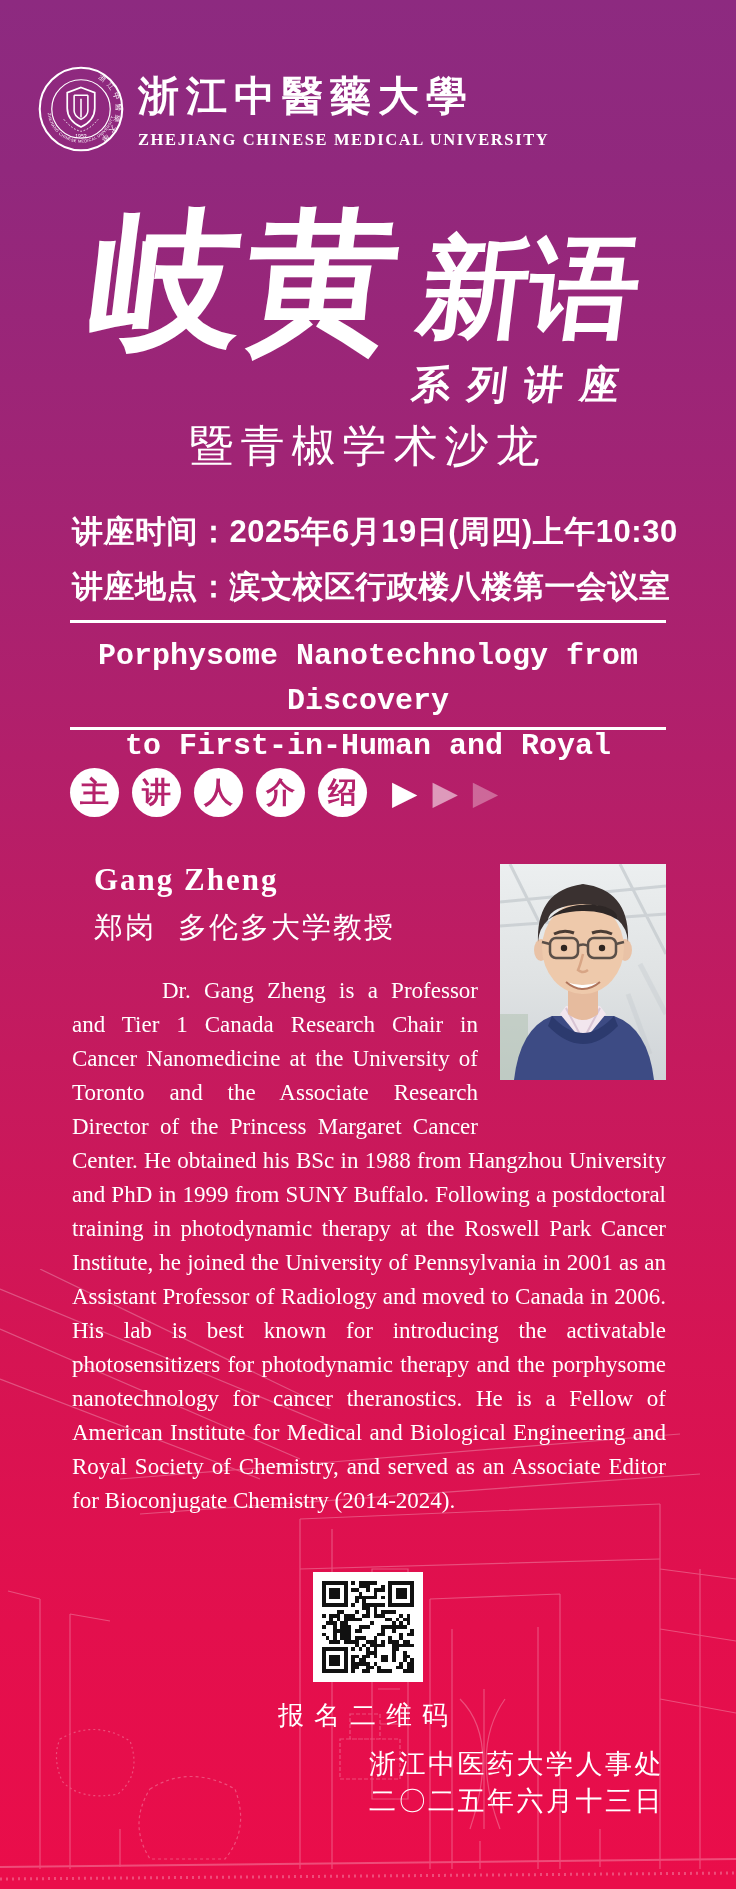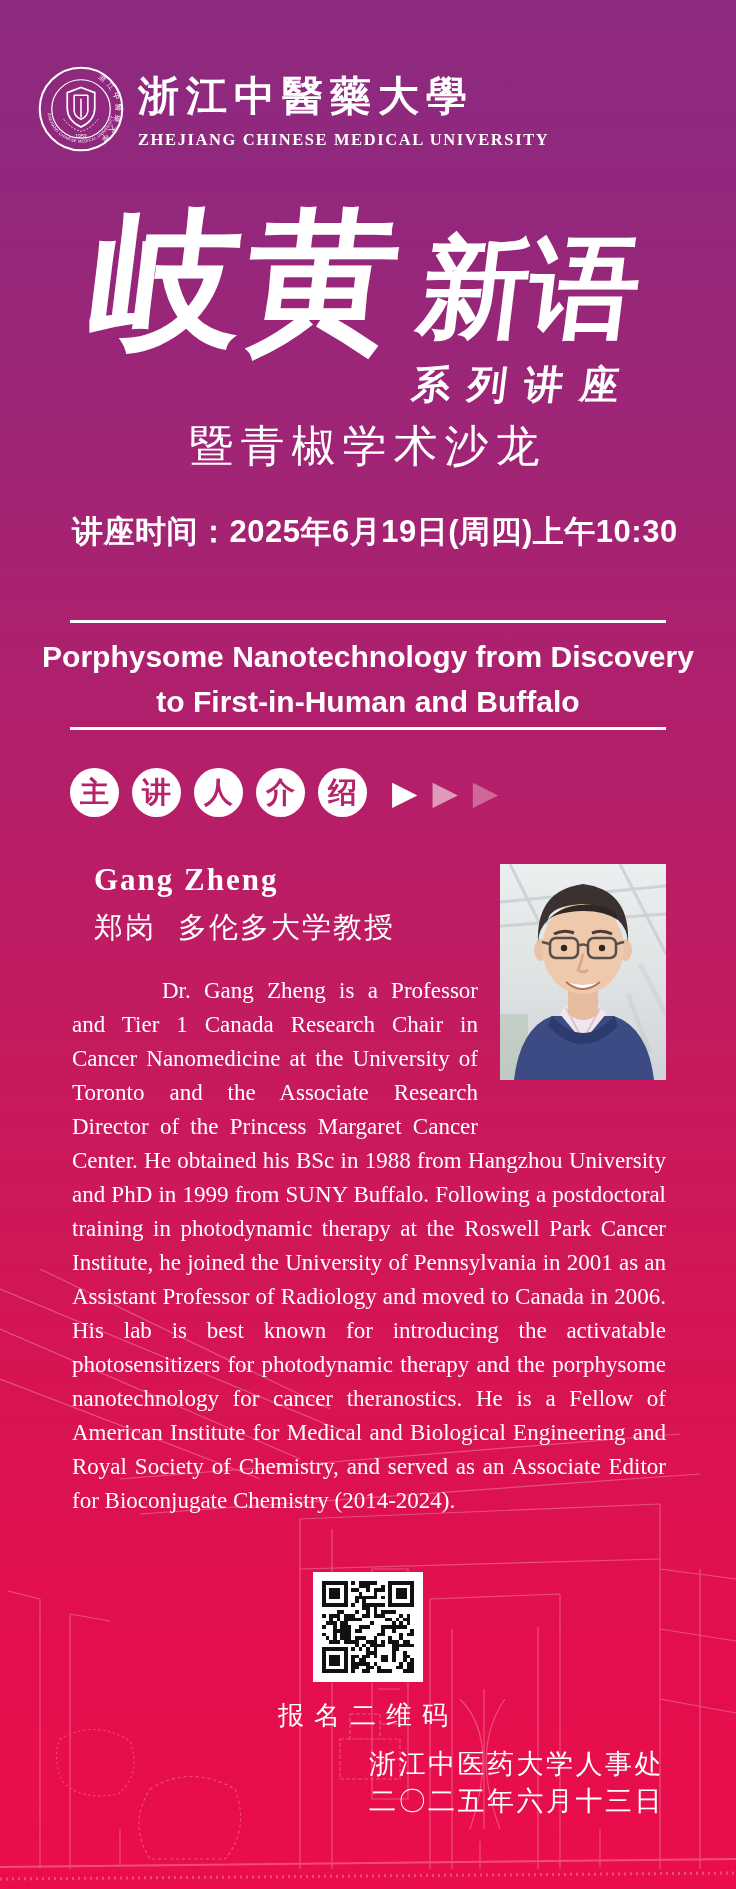--- a/index.html
+++ b/index.html
@@ -30,21 +30,21 @@
             margin-left:4px;white-space:nowrap;}
   .subtitle{top:417px;left:0;width:100%;text-align:center;font-size:44px;
             letter-spacing:7px;font-weight:500;z-index:2;}
   
   .details{top:504px;left:72px;width:594px;font-size:31px;font-weight:700;
            line-height:55px;letter-spacing:.5px;white-space:nowrap;z-index:2;}
   
   .divider{left:70px;width:596px;height:3px;background:#fff;z-index:2;}
   .d1{top:620px;} .d2{top:727px;}
   .en-title{top:634px;left:36px;width:664px;text-align:center;
-            font-family:Liberation Sans, sans-serif;
+            font-family:Liberation Mono, monospace;
             font-size:30px;font-weight:700;line-height:45px;z-index:2;}
   
   .badges{top:768px;left:70px;display:flex;align-items:center;gap:13px;z-index:2;}
   .badge{width:49px;height:49px;border-radius:50%;background:#fff;color:#b5236c;
          font-size:29px;font-weight:700;display:flex;align-items:center;justify-content:center;}
   .arrow{font-size:33px;line-height:1;margin-left:2px;}
   .arrow.a1{color:rgba(255,255,255,1);margin-left:12px;}
   .arrow.a2{color:rgba(255,255,255,.55);}
   .arrow.a3{color:rgba(255,255,255,.33);}
   
@@ -124,26 +124,29 @@
       <span class="t-series">系列讲座</span>
     </span>
   </section>
 
   <div class="abs subtitle">暨青椒学术沙龙</div>
 
   <section class="abs details">
     <div>
       <span>讲座时间：</span><span>2025年6月19日(周四)上午10:30</span>
     </div>
+    <div>
+      <span>讲座地点：</span><span>滨文校区行政楼八楼第一会议室</span>
+    </div>
   </section>
 
   <div class="abs divider d1"></div>
   <section class="abs en-title">
     <div>Porphysome Nanotechnology from Discovery</div>
-    <div>to First-in-Human and Buffalo</div>
+    <div>to First-in-Human and Royal</div>
   </section>
   <div class="abs divider d2"></div>
 
   <section class="abs badges">
     <span class="badge">主</span>
     <span class="badge">讲</span>
     <span class="badge">人</span>
     <span class="badge">介</span>
     <span class="badge">绍</span>
     <span class="arrow a1">▶</span>

